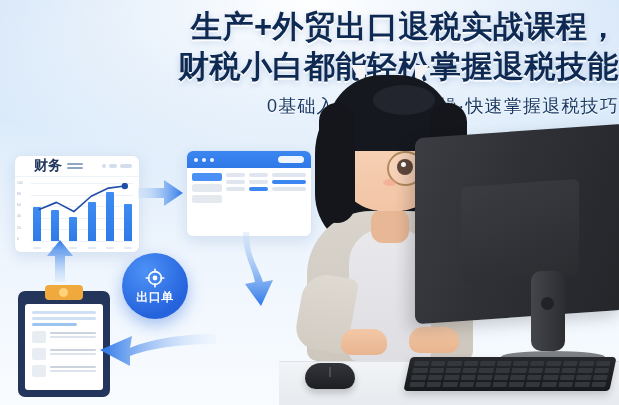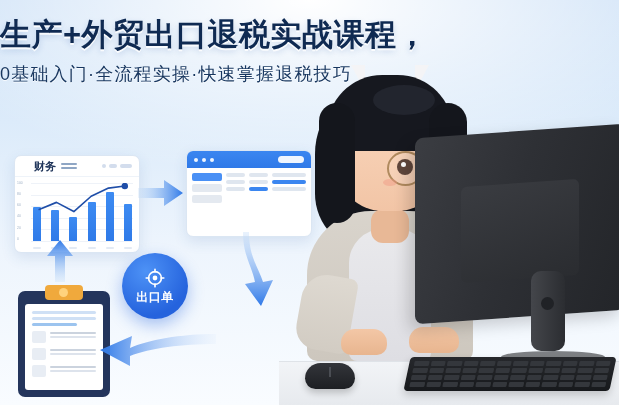--- a/index.html
+++ b/index.html
@@ -8,21 +8,21 @@
     font-family:"Liberation Sans","DejaVu Sans",sans-serif;
     background:#ffffff;
   }
   .poster{
     position:relative;width:619px;height:405px;overflow:hidden;
     background:
       radial-gradient(120% 80% at 50% 0%, #ffffff 0%, rgba(255,255,255,0) 55%),
       linear-gradient(180deg,#cfe2f7 0%, #dcebfa 30%, #eef5fd 62%, #f9fcff 100%);
   }
   
-  .header{position:absolute;left:0;top:8px;width:619px;text-align:left;margin-top:8px;}
+  .header{position:absolute;left:0;top:8px;width:619px;text-align:right;}
   .title-line{
     font-size:31px;font-weight:700;line-height:38px;letter-spacing:.5px;
     color:#0f2a52;
     text-shadow:0 2px 0 rgba(255,255,255,.85), 0 3px 6px rgba(30,80,160,.22);
   }
   .title-line.l2{margin-top:2px;}
   .subtitle{
     margin-top:8px;font-size:18px;font-weight:400;letter-spacing:1.2px;
     color:#17365f;text-shadow:0 1px 0 rgba(255,255,255,.8);
   }
@@ -31,21 +31,21 @@
   .card{
     position:absolute;background:#ffffff;border:1px solid #dbe6f3;border-radius:7px;
     box-shadow:0 5px 14px rgba(40,90,160,.12);
   }
   
   .chart-card{left:14px;top:15px;width:124px;height:96px;padding:0;}
   .chart-head{
     height:20px;display:flex;align-items:center;padding:0 7px;
     border-bottom:1px solid #eef3f9;
   }
-  .chart-title{font-size:11px;font-weight:700;color:#22375c;padding-left:12px;}
+  .chart-title{font-size:14px;font-weight:700;color:#22375c;padding-left:12px;}
   .head-bars{margin-left:5px;display:flex;flex-direction:column;gap:2px;}
   .head-bars i{display:block;width:16px;height:2px;background:#8fa6c4;border-radius:1px;}
   .head-dots{margin-left:auto;display:flex;align-items:center;gap:3px;}
   .head-dots b{display:block;background:#d3dded;border-radius:2px;height:4px;}
   .hd1{width:4px;border-radius:50%!important;}
   .hd2{width:8px;}
   .hd3{width:12px;}
   .plot{position:relative;height:74px;padding:5px 6px 0 16px;box-sizing:border-box;}
   .grid{position:absolute;left:16px;right:6px;top:6px;bottom:10px;}
   .grid i{position:absolute;left:0;right:0;height:1px;background:#eef2f8;}
@@ -188,20 +188,21 @@
   }
   .mouse:after{content:"";position:absolute;left:24px;top:4px;width:1.5px;height:10px;background:#4a4d53;}
 </style>
 </head>
 <body>
 
 <div class="poster">
 
   <div class="header">
     <div class="title-line l1">生产+外贸出口退税实战课程，</div>
+    <div class="title-line l2">财税小白都能轻松掌握退税技能</div>
     <div class="subtitle">0基础入门·全流程实操·快速掌握退税技巧</div>
   </div>
 
   <div class="info">
 
     <div class="card chart-card">
       <div class="chart-head">
         <span class="chart-title">财务</span>
         <span class="head-bars">
             <i></i>

